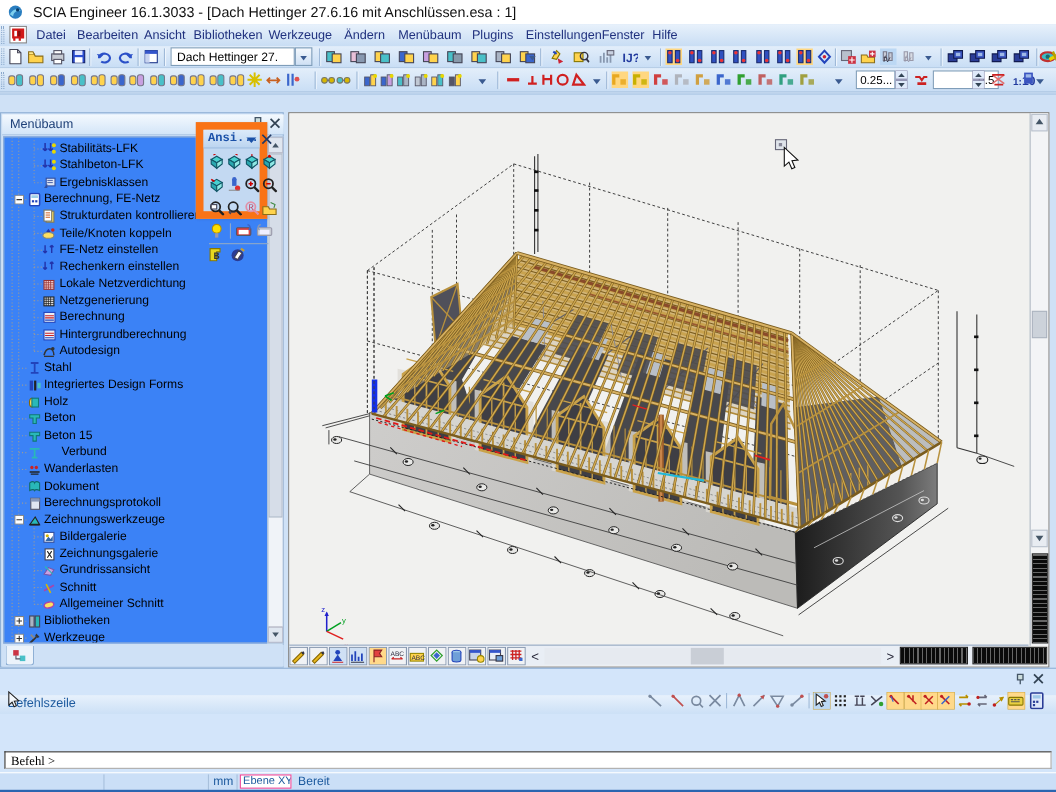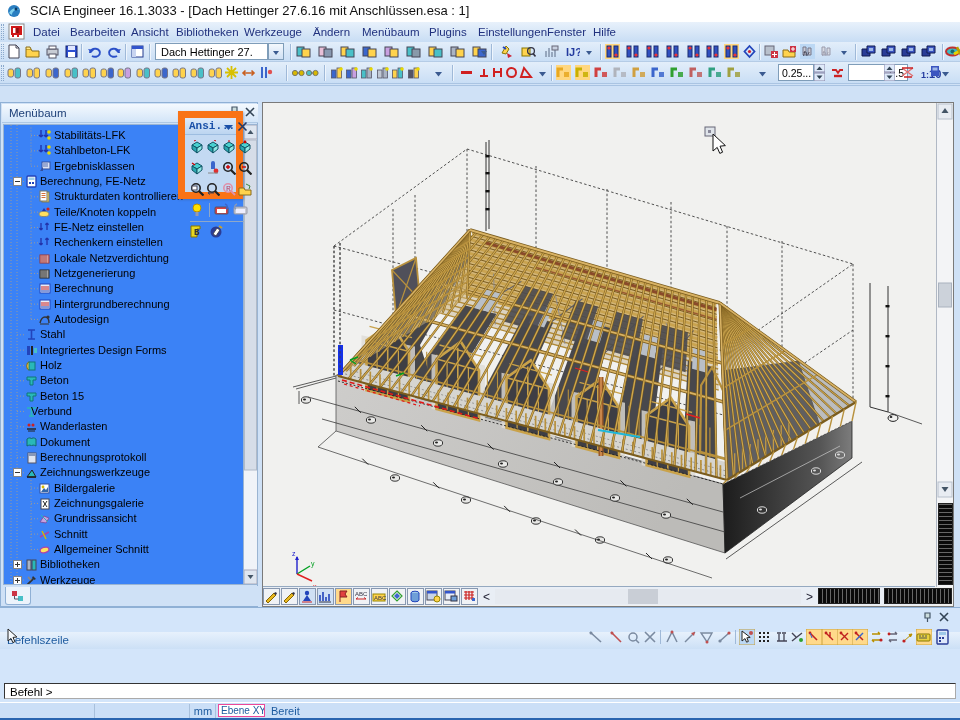--- a/index.html
+++ b/index.html
@@ -23,21 +23,21 @@
 #treescroll { left:242px; top:21px; width:15px; height:461px; background:#f0f3f8; position:absolute; border:1px solid #9ab4d2; }
 #lp-tabs { left:1px; top:483px; width:256px; height:20px; position:absolute; background:#cfe1f6; }
 #viewport { left:262px; top:102px; width:692px; height:505px; background:#f1f1ef; border:1px solid #7a7a7a; }
 #vp-bottom { left:0px; bottom:1px; width:672px; height:19px; background:#e9eef5; border-top:1px solid #95a9c0; position:absolute; }
 #vp-scroll { right:0px; top:0px; width:17px; height:484px; background:#f3f4f6; border-left:1px solid #b0b8c4; position:absolute; }
 #ansipal { left:178px; top:111px; width:65px; height:88px; background:#c3d9f2; border:7px solid #f97316; box-shadow:1px 1px 2px rgba(60,90,140,.4);font-family:Liberation Mono, monospace; }
 #ansipal .hd { position:absolute; left:0; top:0; width:100%; height:17px; background:linear-gradient(#dceafa,#bcd5f0); border-bottom:1px solid #9dbde0; }
 #befehl { left:0; top:607px; width:960px; height:95px; background:#d3e5fa; border-top:1px solid #8fb0d5; }
 #befehl .hd { position:absolute; left:0; top:0; width:100%; height:17px; background:linear-gradient(#e7f1fc,#cce0f6);margin-top:24px; }
 #befehl .hd span { position:absolute; left:7px; top:2px; font-size:11.5px; color:#1d5a9e; }
-#cmdinput { position:absolute; left:4px; top:75px; width:952px; height:16px; background:#fff; border:1px solid #333; border-right-color:#aaa; border-bottom-color:#aaa; font-size:11.5px; color:#000; padding:2px 0 0 5px; }
+#cmdinput { position:absolute; left:4px; top:75px; width:952px; height:16px; background:#fff; border:1px solid #333; border-right-color:#aaa; border-bottom-color:#aaa; font-size:11.5px; color:#000; padding:2px 0 0 5px;font-family:Liberation Serif, serif; }
 #statusbar { left:0; top:702px; width:960px; height:16px; background:#cbdff7; border-top:1px solid #ffffff; font-size:11px; color:#1d5a9e; }
 #bottomedge { left:0; top:718px; width:960px; height:2px; background:#2a65b0; }
 .sbar-seg { position:absolute; top:1px; height:14px; border-right:1px solid #a8c0dc; }
 svg { display:block; }
 </style></head><body>
 <div id="titlebar" class="abs">
     <svg class="abs" style="left:7px;top:4px" width="14" height="14" viewBox="0 0 14 14">
       <circle cx="7" cy="7" r="6" fill="#2a7ec0"></circle>
       <path d="M2 9c2-5 8-6 10-3-3-1-7 1-7 5z" fill="#7fd0ee"></path>
       <circle cx="9" cy="5" r="1.5" fill="#0a3a66"></circle>
@@ -625,21 +625,21 @@
         <path d="M2 3h9v3H8v5H5V6H2z" fill="#29b8b8" stroke="#117777"></path>
       </svg>
       <div class="titem" style="left:36px;top:249.3px">Beton</div>
       <svg style="position:absolute;left:21px;top:264.6px" width="13" height="13" viewBox="0 0 13 13">
         <path d="M2 3h9v3H8v5H5V6H2z" fill="#29b8b8" stroke="#117777"></path>
       </svg>
       <div class="titem" style="left:36px;top:264.6px">Beton 15</div>
       <svg style="position:absolute;left:21px;top:279.9px" width="13" height="13" viewBox="0 0 13 13">
         <path d="M2 3h9M6.5 3v8M4 11h5" stroke="#29b8b8" stroke-width="1.6" fill="none"></path>
       </svg>
-      <div class="titem" style="left:27px;top:279.9px">Verbund</div>
+      <div class="titem" style="left:52px;top:279.9px">Verbund</div>
       <svg style="position:absolute;left:21px;top:295.3px" width="13" height="13" viewBox="0 0 13 13">
         <path d="M2 9h9" stroke="#222" stroke-width="1.4"></path>
         <circle cx="4" cy="5" r="1.5" fill="#cc2222"></circle>
         <circle cx="8" cy="5" r="1.5" fill="#cc2222"></circle>
         <path d="M3 11h7" stroke="#222"></path>
       </svg>
       <div class="titem" style="left:36px;top:295.3px">Wanderlasten</div>
       <svg style="position:absolute;left:21px;top:310.6px" width="13" height="13" viewBox="0 0 13 13">
         <path d="M2 3c2-1.5 4-1.5 4.5 0c.5-1.5 2.5-1.5 4.5 0v7c-2-1.2-4-1.2-4.5 0c-.5-1.2-2.5-1.2-4.5 0z" fill="#29b8b8" stroke="#0f6a6a"></path>
       </svg>

